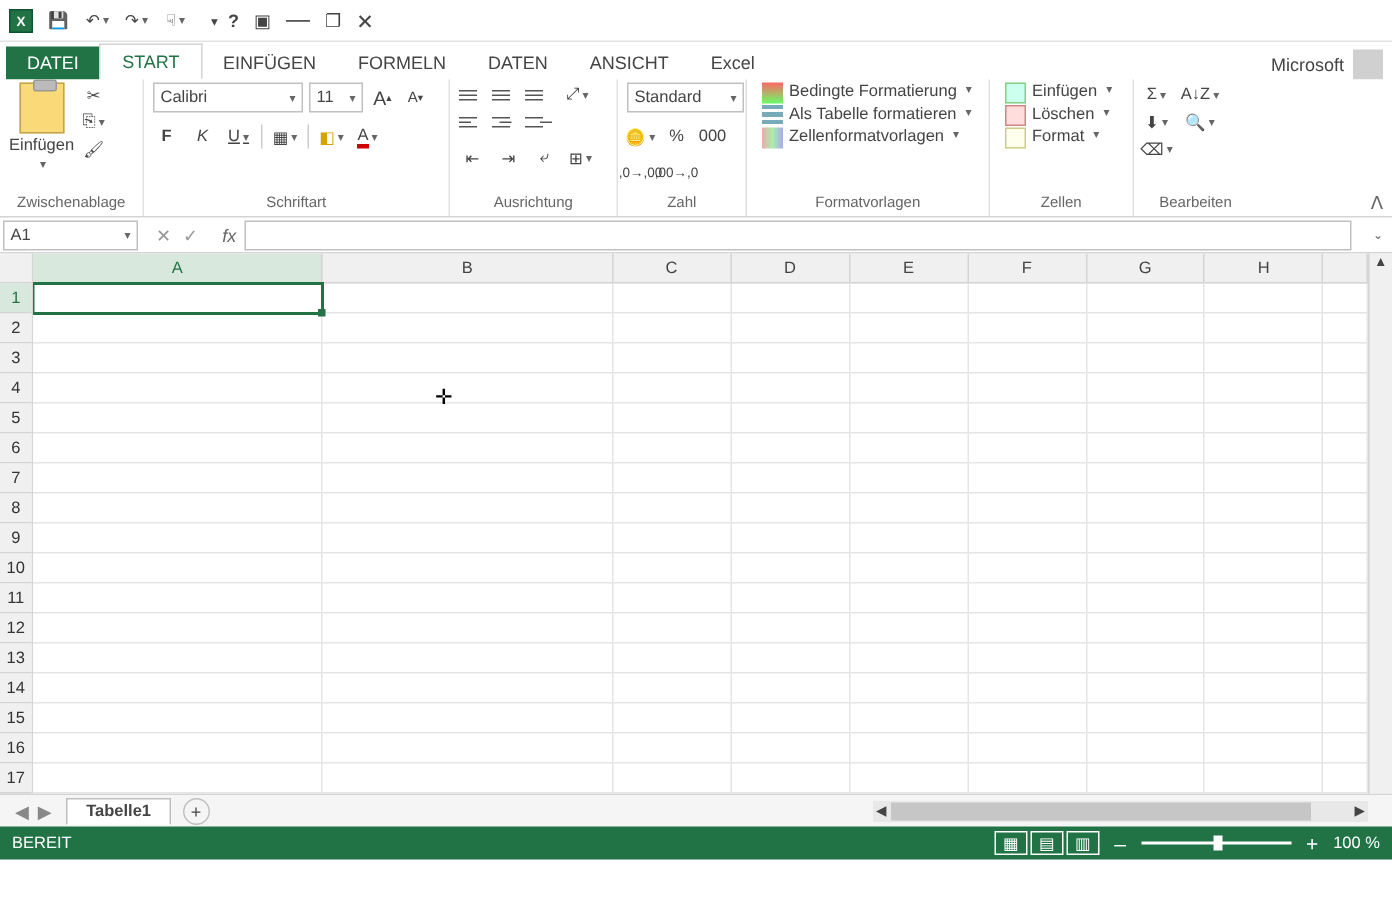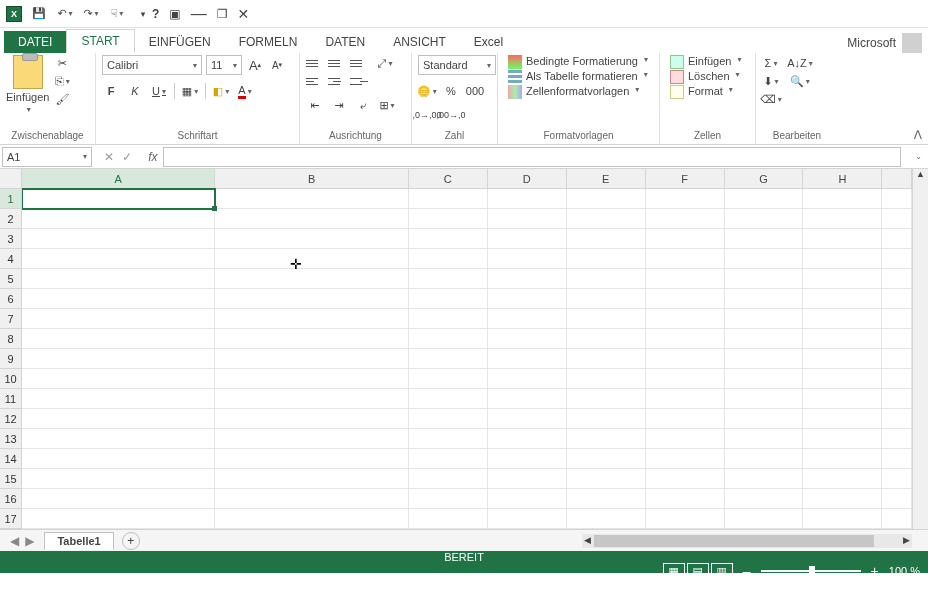--- a/index.html
+++ b/index.html
@@ -61,21 +61,21 @@
   .colhead.active, .rowhead.active { background:#d8e8dd; color:#217346;}
   .vscroll { width:16px; background:#f0f0f0; border-left:1px solid #d4d4d4;}
   
   .sheet-tabs { display:flex; align-items:center; height:22px; border-top:1px solid #d4d4d4; background:#f5f5f5;}
   .sheet-nav { display:flex; gap:6px; padding:0 10px; color:#888;}
   .sheet-tab { padding:2px 12px; background:#fff; border:1px solid #c0c0c0; border-bottom:1px solid #fff; font-size:11px; font-weight:bold; cursor:pointer;}
   .add-sheet { width:18px; height:18px; border:1px solid #c0c0c0; border-radius:50%; display:flex; align-items:center; justify-content:center; margin-left:8px; font-size:12px; cursor:pointer;}
   .hscroll { flex:0 0 330px; margin-left:auto; height:14px; background:#e8e8e8; margin-right:16px; position:relative;}
   .hscroll .thumb{position:absolute; left:12px; top:1px; width:280px; height:12px; background:#c6c6c6;}
   
-  .status-bar { display:flex; align-items:center; height:22px; background:#217346; color:#fff; font-size:11px; padding:0 8px;flex-direction:column;}
+  .status-bar { display:flex; align-items:center; height:22px; background:#217346; color:#fff; font-size:11px; padding:0 8px;}
   .status-right { margin-left:auto; display:flex; align-items:center; gap:10px;}
   .view-btns { display:flex; gap:2px;}
   .view-btn { width:22px; height:16px; border:1px solid #fff; display:flex; align-items:center; justify-content:center; cursor:pointer;}
   .zoom-slider { width:100px; height:2px; background:#fff; position:relative;}
   .zoom-slider .zthumb{position:absolute; left:48px; top:-4px; width:6px; height:10px; background:#fff;}
   
   .collapse-arrow { position:absolute; right:6px; bottom:2px; font-size:12px; color:#666; cursor:pointer;}
   .excel-ribbon-top { position:relative;}
   
   .cursorplus { position:absolute; left:268px; top:87px; font-size:14px; color:#000; pointer-events:none;}

